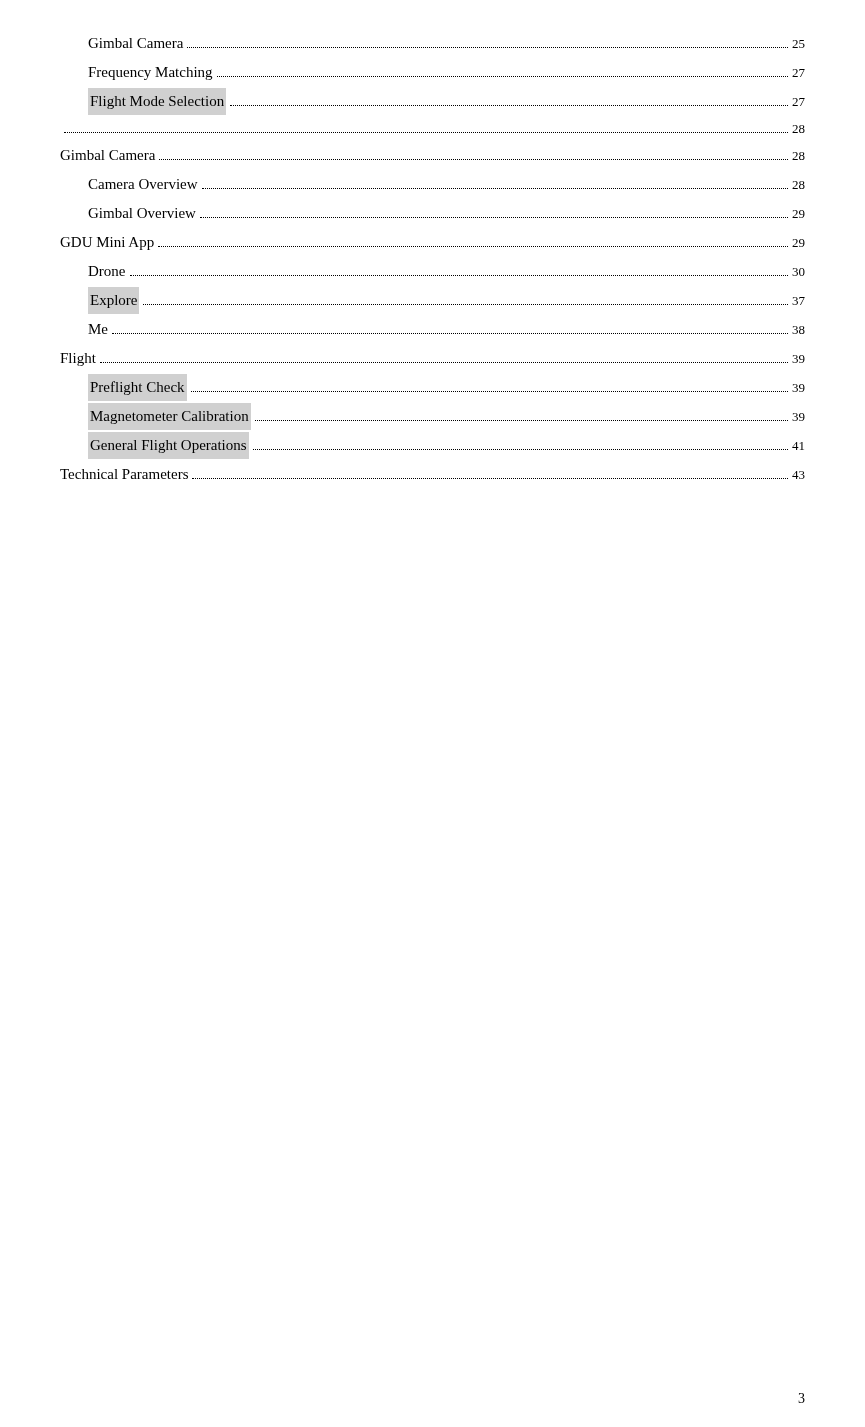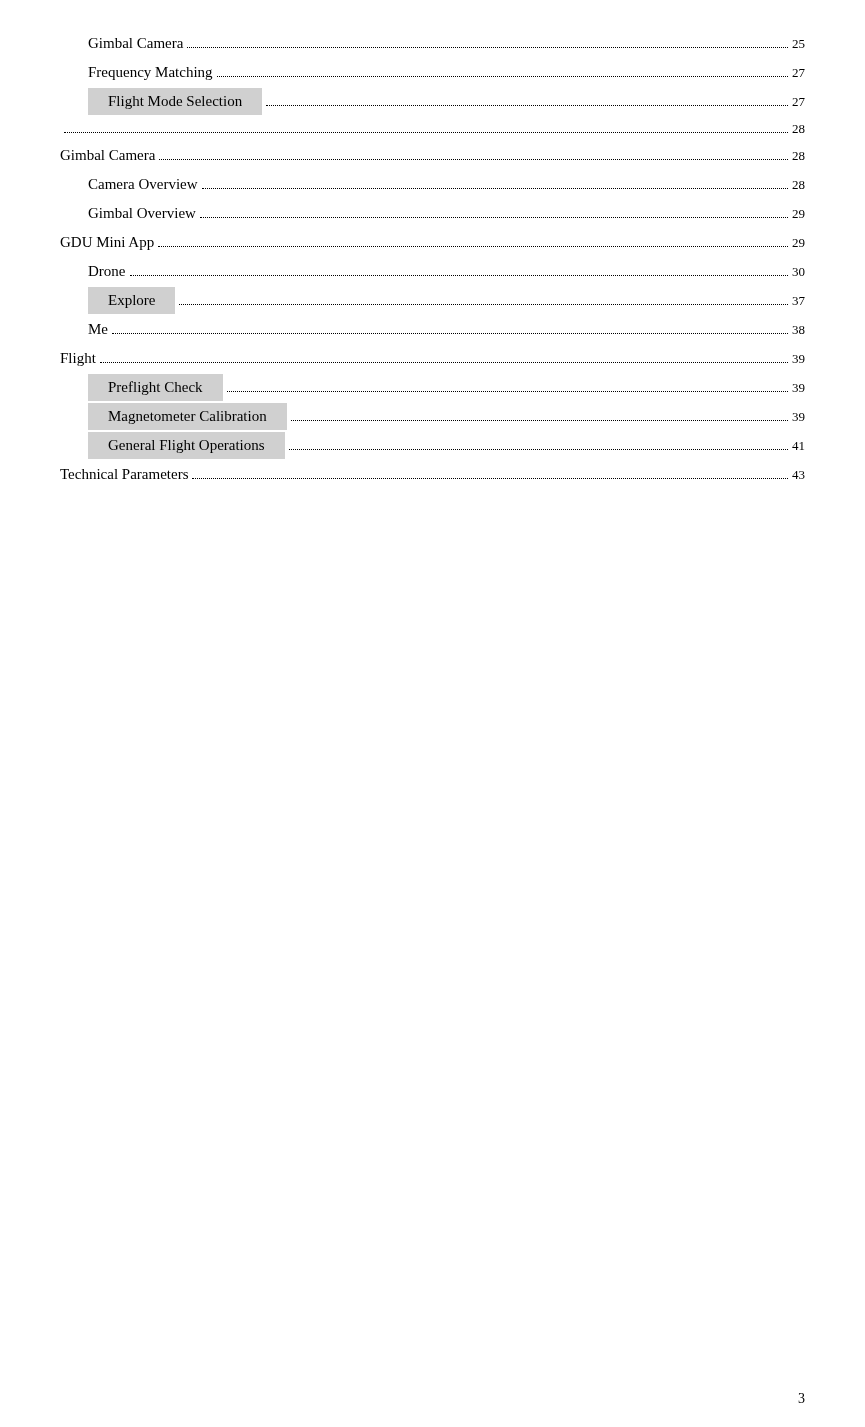--- a/index.html
+++ b/index.html
@@ -27,21 +27,21 @@
     }
 
     .toc-label {
       white-space: nowrap;
       flex-shrink: 0;
       text-align: right;
     }
 
     .toc-label.highlighted {
       background-color: #d0d0d0;
-      padding: 0 20px;
+      padding: 0 2px;
     }
 
     .toc-dots {
       flex: 1;
       border-bottom: 1px dotted #000;
       margin: 0 4px;
       margin-bottom: 4px;
     }
 
     .toc-page {

